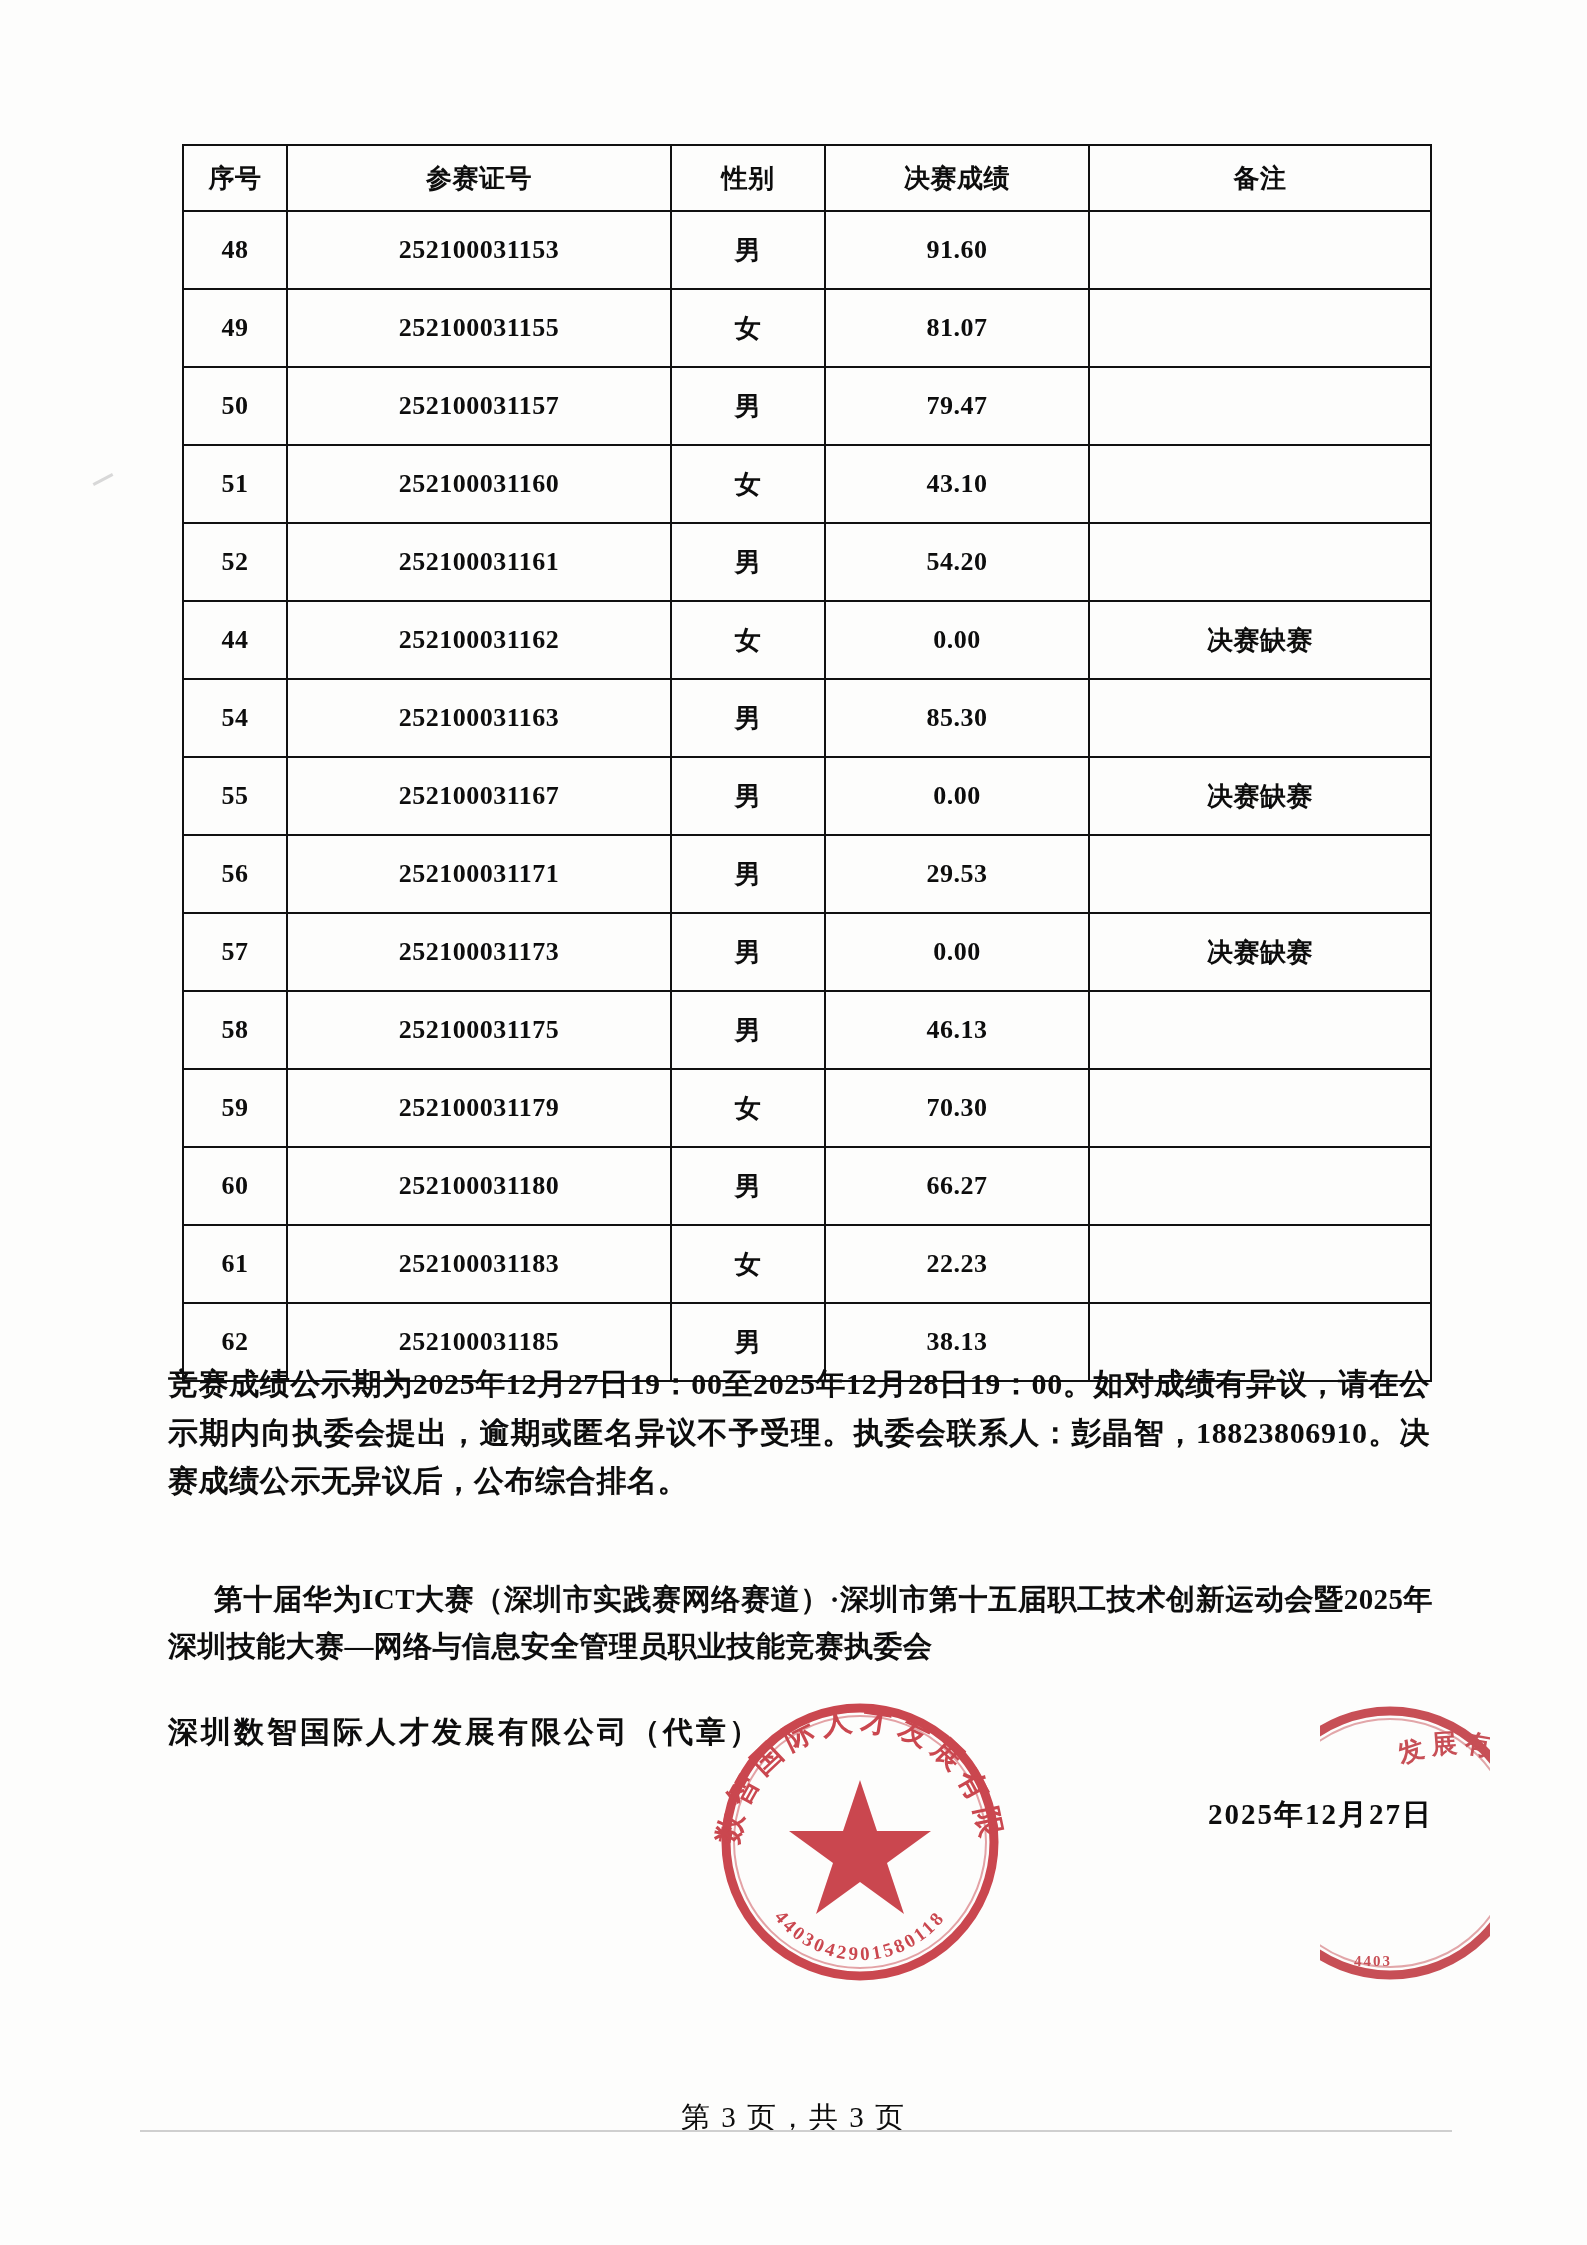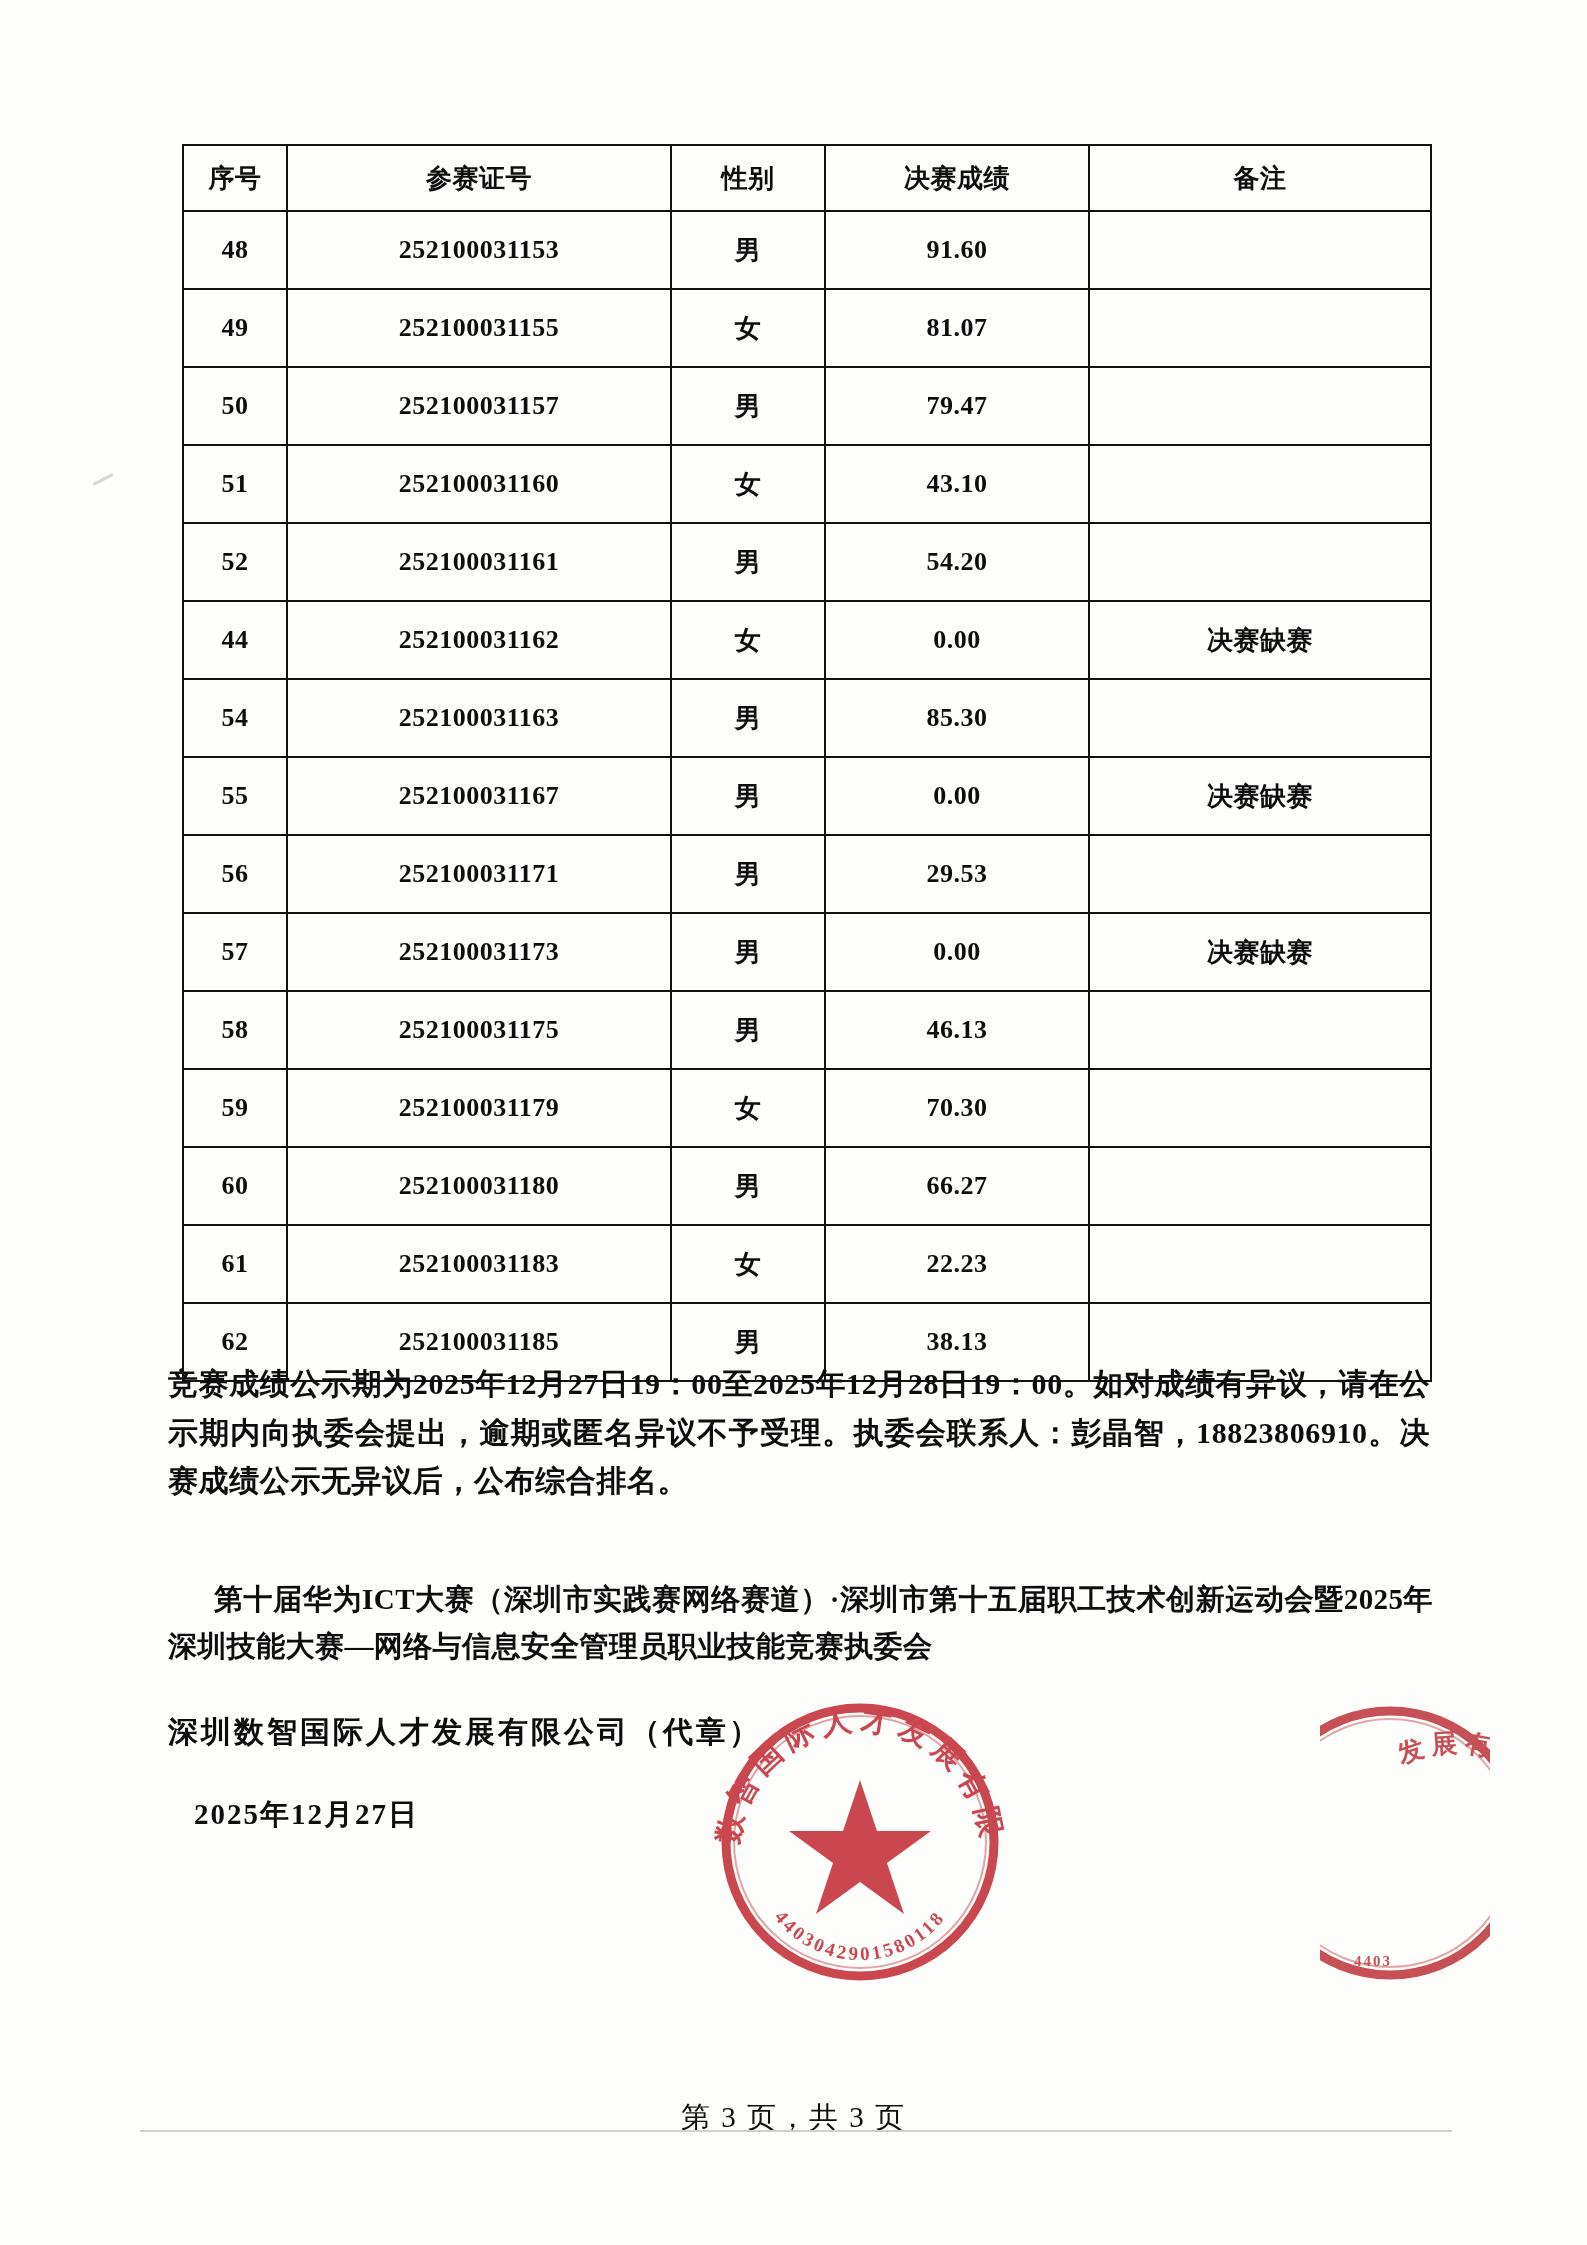--- a/index.html
+++ b/index.html
@@ -106,21 +106,21 @@
     font-weight: bold;
     text-align: left;
     letter-spacing: 3px;
     position: relative;
     z-index: 3;
   }
   .date-line {
     margin-top: 42px;
     font-size: 29px;
     font-weight: 600;
-    text-align: left;
+    text-align: right;
     letter-spacing: 2px;
     position: relative;
     z-index: 3;
     padding-left: 26px;
   }
 
   
   .stamp {
     position: absolute;
     pointer-events: none;

